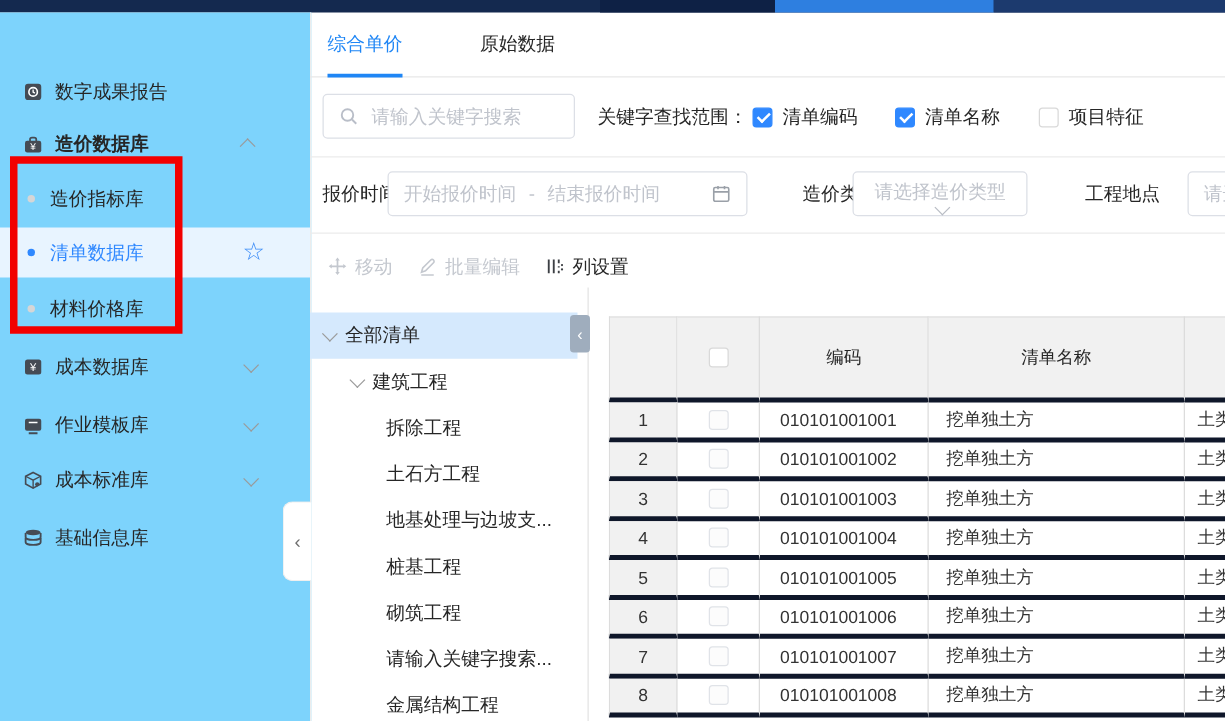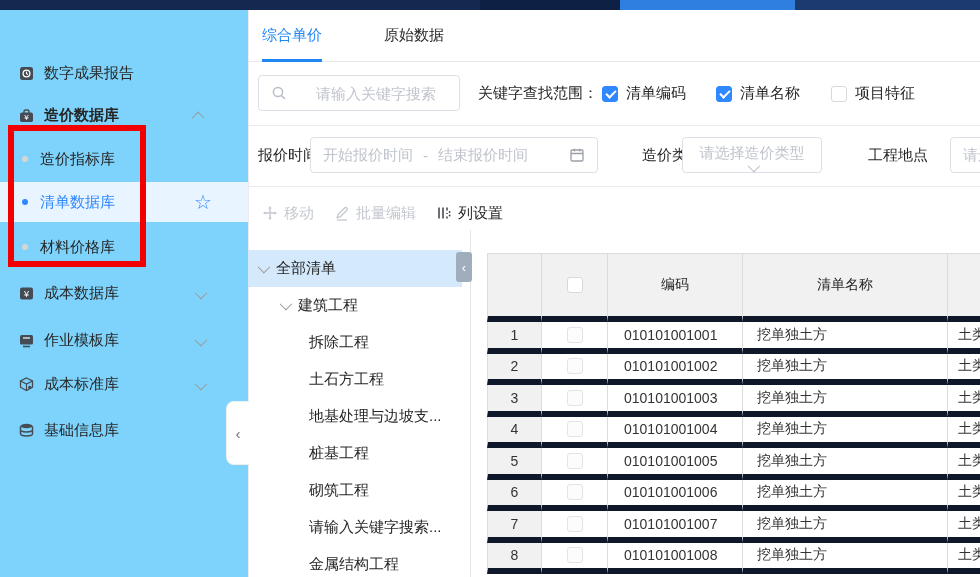--- a/index.html
+++ b/index.html
@@ -40,21 +40,21 @@
   .tabbar{position:absolute;left:248px;top:10px;width:732px;height:52px;border-bottom:1px solid #e8e8e8;
       display:flex;align-items:stretch;padding-left:14px;box-sizing:border-box;gap:62px;}
   .tab{display:flex;align-items:center;font-size:15px;color:#262626;cursor:pointer;position:relative;}
   .tab.active{color:#1f86f5;}
   .tab.active::after{content:"";position:absolute;left:0;right:0;bottom:-1px;height:3px;background:#1f86f5;}
 
   .row-search{position:absolute;left:248px;top:62px;width:732px;height:63px;border-bottom:1px solid #ebebeb;}
   .search-box{position:absolute;left:10px;top:13px;width:202px;height:36px;border:1px solid #dcdfe6;border-radius:4px;
       display:flex;align-items:center;box-sizing:border-box;background:#fff;}
   .search-box svg{margin:0 8px 0 12px;flex:0 0 16px;}
-  .search-box input{border:none;outline:none;width:140px;font-size:15px;color:#262626;font-family:inherit;background:transparent;margin-left:19px;}
+  .search-box input{border:none;outline:none;width:140px;font-size:15px;color:#262626;font-family:inherit;background:transparent;}
   .search-box input::placeholder{color:#c0c4cc;}
   .scope-label{position:absolute;left:230px;top:0;height:63px;display:flex;align-items:center;color:#262626;}
   .cb-group{position:absolute;top:0;height:63px;display:flex;align-items:center;gap:8px;cursor:pointer;}
   .cb{position:relative;width:16px;height:16px;border:1px solid #d9d9d9;border-radius:3px;background:#fff;box-sizing:border-box;display:inline-block;}
   .cb.checked{background:#2f88ff;border-color:#2f88ff;}
   .cb.checked::after{content:"";position:absolute;left:4.5px;top:1.5px;width:4px;height:8px;
       border-right:2px solid #fff;border-bottom:2px solid #fff;transform:rotate(45deg);}
 
   .row-filters{position:absolute;left:248px;top:125px;width:732px;height:61px;border-bottom:1px solid #ebebeb;}
   .flt-label{position:absolute;top:0;height:61px;display:flex;align-items:center;color:#262626;}
@@ -80,21 +80,21 @@
   .tree-row.selected{background:#d5e9fd;margin-right:8px;}
   .tree-collapse{position:absolute;left:208px;top:12px;width:16px;height:30px;background:#9fadbd;border-radius:3px;
       color:#fff;display:flex;align-items:center;justify-content:center;font-size:13px;cursor:pointer;z-index:3;}
   .vdivider{position:absolute;left:470px;top:230px;width:1px;height:347px;background:#e4e4e4;}
 
   
   .table{position:absolute;left:487px;top:253px;width:493px;height:324px;overflow:hidden;font-size:14px;}
   .tr{display:grid;grid-template-columns:55px 66px 135px 205px 120px;width:581px;}
   .thead .tr{height:69px;}
   .tbody .tr{height:31.5px;}
-  .th,.td{border-right:1px solid #dcdcdc;border-bottom:6px solid #0f172a;display:flex;align-items:center;box-sizing:border-box;overflow:hidden;white-space:nowrap;}
+  .th,.td{border-right:1px solid #dcdcdc;border-bottom:4px solid #0f172a;display:flex;align-items:center;box-sizing:border-box;overflow:hidden;white-space:nowrap;}
   .thead .th{background:#f1f1f1;border-top:1px solid #dcdcdc;justify-content:center;color:#262626;}
   .th:first-child,.td:first-child{border-left:1px solid #dcdcdc;}
   .td.c-num{background:#f1f1f1;justify-content:center;color:#333;}
   .td.c-check,.th.c-check{justify-content:center;}
   .td.c-code{padding-left:16px;color:#333;}
   .td.c-name{padding-left:14px;color:#333;}
   .td.c-feat{padding-left:10px;color:#333;}
   .cb.row-cb{border-color:#e0e3e8;background:#fcfcfc;border-radius:3px;cursor:pointer;}
 </style>
 </head>

